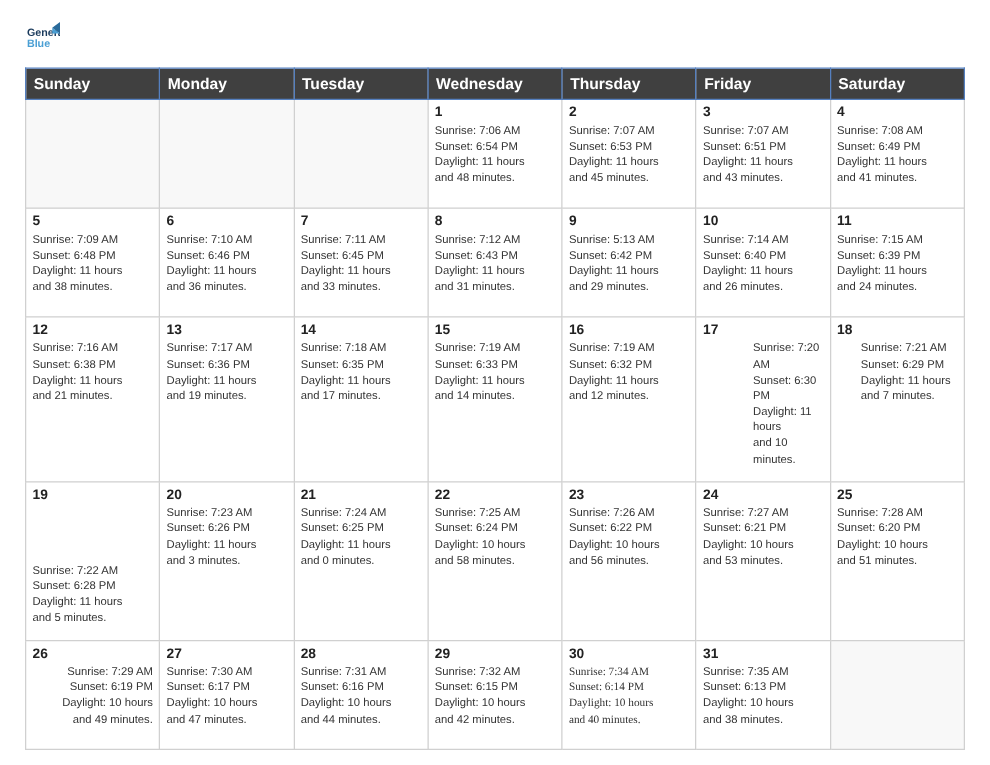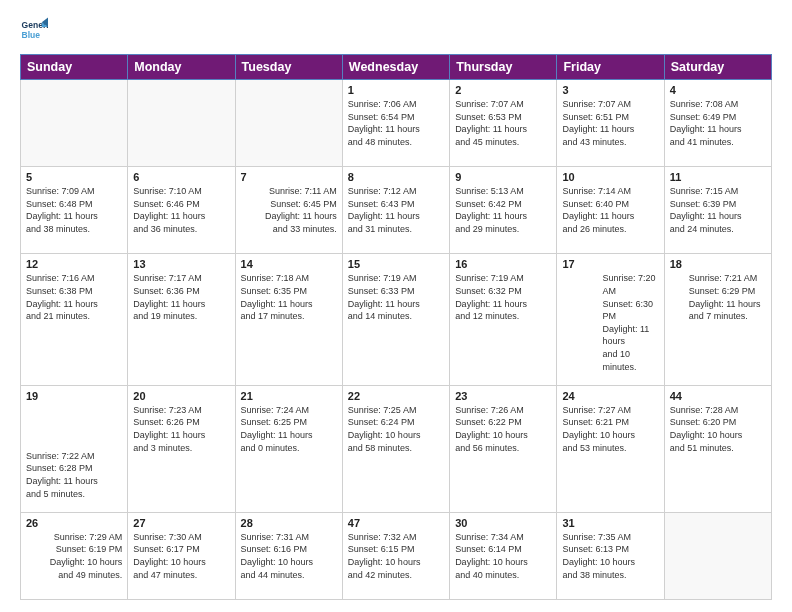--- a/index.html
+++ b/index.html
@@ -47,21 +47,21 @@
       margin-top: 2px;
     }
     .calendar {
       flex: 1;
       border: 1px solid #ccc;
       border-collapse: collapse;
       width: 100%;
       table-layout: fixed;
     }
     .calendar th {
-      background: #701a75;
+      background: #404040;
       color: #fff;
       font-size: 12.5px;
       font-weight: bold;
       text-align: left;
       padding: 5px 6px;
       border: 1px solid #5580c0;
     }
     .calendar td {
       vertical-align: top;
       border: 1px solid #d0d0d0;
@@ -162,21 +162,21 @@
           </td>
           <td>
             <div class="day-num">6</div>
             <div class="day-info" style="white-space: pre-line;">Sunrise: 7:10 AM
 Sunset: 6:46 PM
 Daylight: 11 hours
 and 36 minutes.</div>
           </td>
           <td>
             <div class="day-num">7</div>
-            <div class="day-info" style="white-space: pre-line; text-align: right;">Sunrise: 7:11 AM
+            <div class="day-info" style="white-space: pre-line;">Sunrise: 7:11 AM
 Sunset: 6:45 PM
 Daylight: 11 hours
 and 33 minutes.</div>
           </td>
           <td>
             <div class="day-num">8</div>
             <div class="day-info" style="white-space: pre-line;">Sunrise: 7:12 AM
 Sunset: 6:43 PM
 Daylight: 11 hours
 and 31 minutes.</div>
@@ -291,21 +291,21 @@
 and 56 minutes.</div>
           </td>
           <td>
             <div class="day-num">24</div>
             <div class="day-info" style="white-space: pre-line;">Sunrise: 7:27 AM
 Sunset: 6:21 PM
 Daylight: 10 hours
 and 53 minutes.</div>
           </td>
           <td>
-            <div class="day-num">44</div>
+            <div class="day-num">25</div>
             <div class="day-info" style="white-space: pre-line;">Sunrise: 7:28 AM
 Sunset: 6:20 PM
 Daylight: 10 hours
 and 51 minutes.</div>
           </td>
         </tr>
         <tr>
           <td>
             <div class="day-num">26</div>
             <div class="day-info" style="white-space: pre-line; text-align: right;">Sunrise: 7:29 AM
@@ -321,29 +321,29 @@
 and 47 minutes.</div>
           </td>
           <td>
             <div class="day-num">28</div>
             <div class="day-info" style="white-space: pre-line;">Sunrise: 7:31 AM
 Sunset: 6:16 PM
 Daylight: 10 hours
 and 44 minutes.</div>
           </td>
           <td>
-            <div class="day-num">47</div>
+            <div class="day-num">29</div>
             <div class="day-info" style="white-space: pre-line;">Sunrise: 7:32 AM
 Sunset: 6:15 PM
 Daylight: 10 hours
 and 42 minutes.</div>
           </td>
           <td>
             <div class="day-num">30</div>
-            <div class="day-info" style="white-space: pre-line;">Sunrise: 7:34 AM
+            <div class="day-info" style="white-space: pre-line; font-family: Liberation Serif, serif;">Sunrise: 7:34 AM
 Sunset: 6:14 PM
 Daylight: 10 hours
 and 40 minutes.</div>
           </td>
           <td>
             <div class="day-num">31</div>
             <div class="day-info" style="white-space: pre-line;">Sunrise: 7:35 AM
 Sunset: 6:13 PM
 Daylight: 10 hours
 and 38 minutes.</div>

